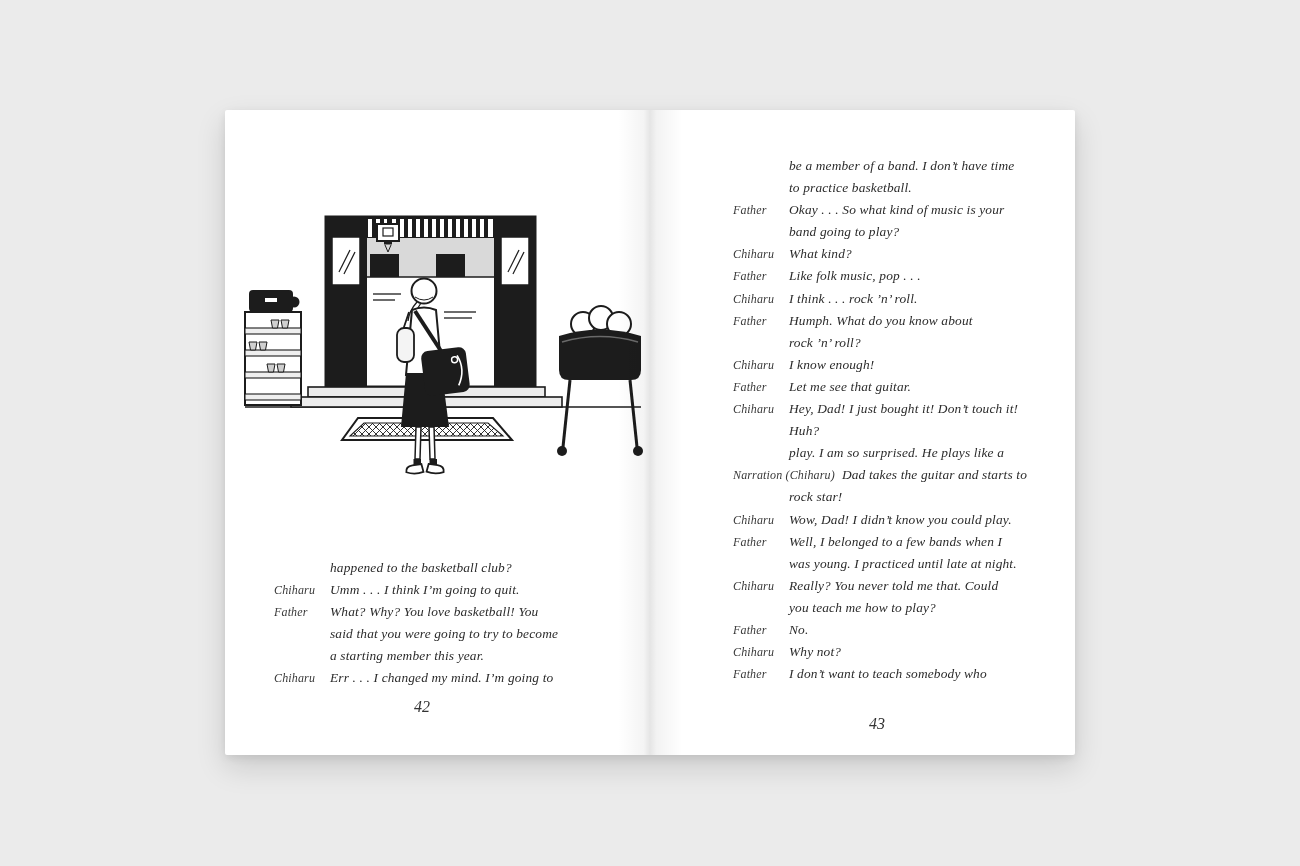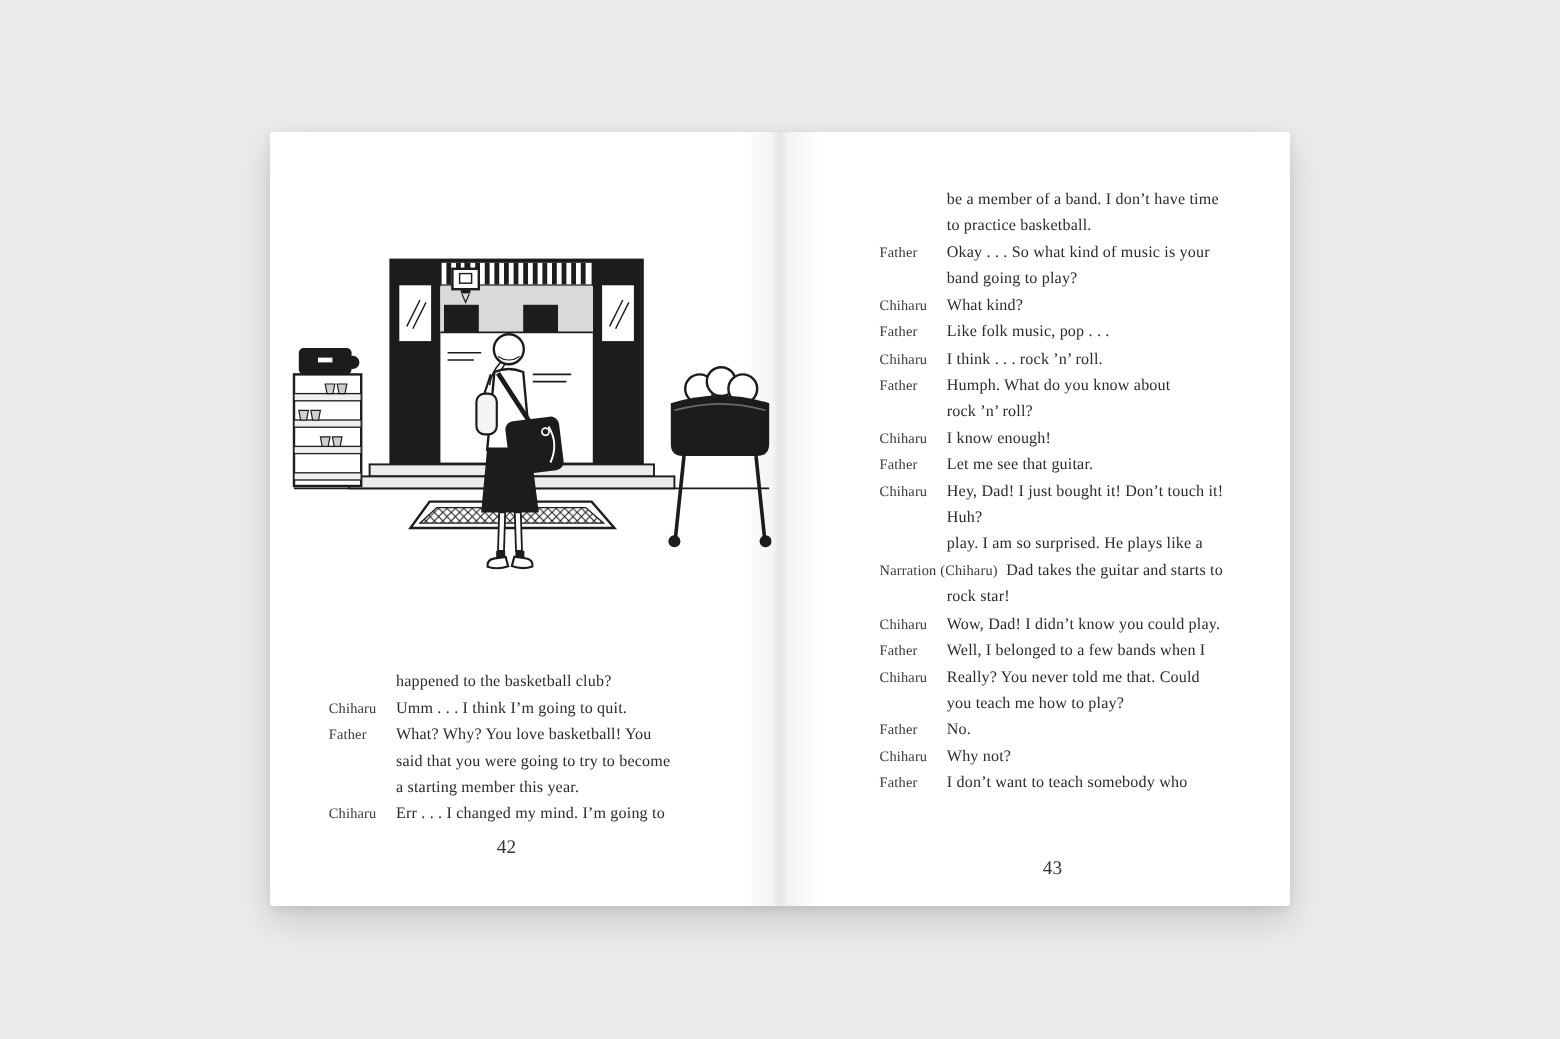--- a/index.html
+++ b/index.html
@@ -10,21 +10,21 @@
     font-family:"Liberation Serif", serif;
     overflow:hidden;
   }
   .book {
     position:absolute; left:225px; top:110px;
     width:850px; height:645px;
     background:#ffffff;
     border-radius:2px;
     box-shadow: 0 12px 30px rgba(0,0,0,0.14), 0 3px 8px rgba(0,0,0,0.08);
   }
-  .page { position:absolute; top:0; width:425px; height:557px; }
+  .page { position:absolute; top:0; width:425px; height:557px;font-style:italic; }
   .page.left  { left:0; }
   .page.right { left:425px; }
   .gutter {
     position:absolute; left:393px; top:0; width:64px; height:645px;
     background:linear-gradient(to right,
       rgba(0,0,0,0) 0%, rgba(0,0,0,0.045) 40%, rgba(0,0,0,0.10) 50%,
       rgba(0,0,0,0.05) 60%, rgba(0,0,0,0) 100%);
     pointer-events:none;
   }
   .illustration { position:absolute; left:18px; top:100px; width:400px; height:270px; }
@@ -219,20 +219,21 @@
         <div class="dline"><span class="dlabel"></span><span>rock ’n’ roll?</span></div>
         <div class="dline"><span class="dlabel">Chiharu</span><span>I know enough!</span></div>
         <div class="dline"><span class="dlabel">Father</span><span>Let me see that guitar.</span></div>
         <div class="dline"><span class="dlabel">Chiharu</span><span>Hey, Dad! I just bought it! Don’t touch it!</span></div>
         <div class="dline"><span class="dlabel"></span><span>Huh?</span></div>
         <div class="dline"><span class="dlabel"></span><span>play. I am so surprised. He plays like a</span></div>
         <div class="dline"><span class="dlabel">Narration (Chiharu)</span><span>Dad takes the guitar and starts to</span></div>
         <div class="dline"><span class="dlabel"></span><span>rock star!</span></div>
         <div class="dline"><span class="dlabel">Chiharu</span><span>Wow, Dad! I didn’t know you could play.</span></div>
         <div class="dline"><span class="dlabel">Father</span><span>Well, I belonged to a few bands when I</span></div>
+        <div class="dline"><span class="dlabel"></span><span>was young. I practiced until late at night.</span></div>
         <div class="dline"><span class="dlabel">Chiharu</span><span>Really? You never told me that. Could</span></div>
         <div class="dline"><span class="dlabel"></span><span>you teach me how to play?</span></div>
         <div class="dline"><span class="dlabel">Father</span><span>No.</span></div>
         <div class="dline"><span class="dlabel">Chiharu</span><span>Why not?</span></div>
         <div class="dline"><span class="dlabel">Father</span><span>I don’t want to teach somebody who</span></div>
       </div>
     <div class="pagenum right-num">43</div>
   </div>
 
   <div class="gutter"></div>

